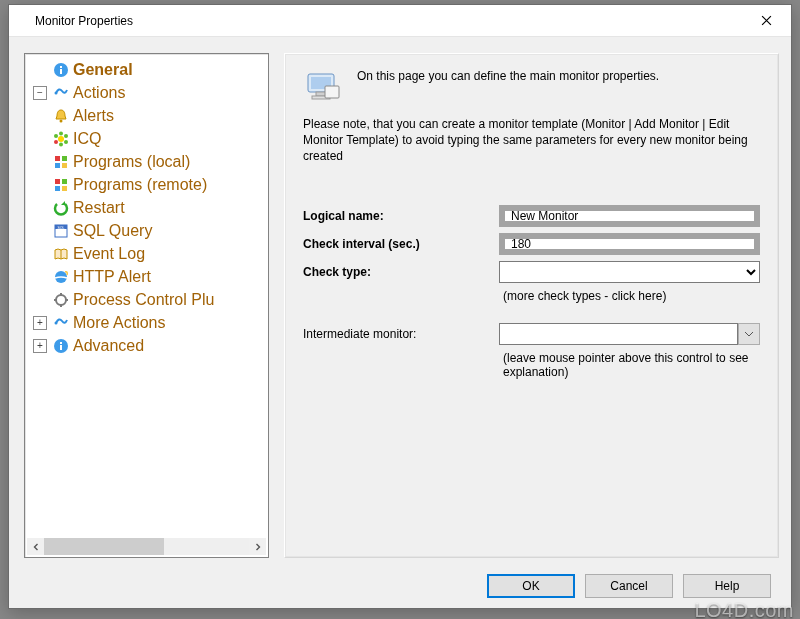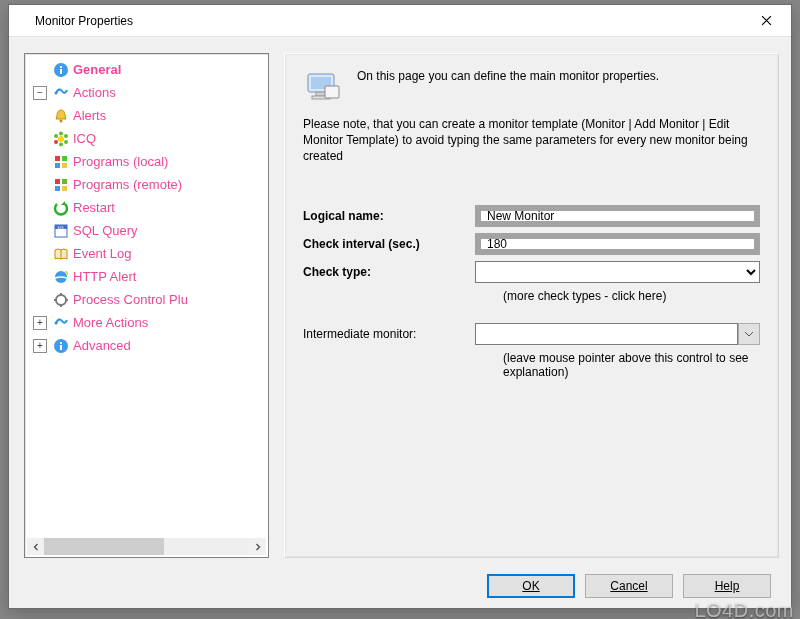--- a/index.html
+++ b/index.html
@@ -76,21 +76,21 @@
   cursor: pointer;
   flex-shrink: 0;
 }
 .twisty-spacer { width: 18px; height: 14px; flex-shrink: 0; }
 .indent0 { padding-left: 6px; }
 .indent1 { padding-left: 6px; }
 .tree-icon {
   width: 16px; height: 16px; margin: 0 4px 0 2px; flex-shrink: 0;
   display: inline-block;
 }
-.tree-label { font-size: 13px; color: #ec4899; }
+.tree-label { font-size: 16px; color: #a16207; }
 .tree-label.bold { font-weight: 700; }
 .hscroll {
   position: absolute;
   left: 2px; right: 2px; bottom: 2px; height: 17px;
   background: #f0f0f0;
   display: flex; align-items: center;
 }
 .hscroll .sbtn {
   width: 17px; height: 17px;
   background: #f0f0f0;
@@ -128,21 +128,21 @@
 .header-text {
   font-size: 12px; line-height: 1.35;
 }
 .note {
   font-size: 12px; line-height: 1.35; margin: 8px 0 40px 0;
 }
 .form-row {
   display: flex; align-items: center; margin: 6px 0;
 }
 .form-label {
-  width: 172px; font-size: 12px;
+  width: 196px; font-size: 12px;
 }
 .form-label.bold { font-weight: 700; }
 .form-input {
   flex: 1; height: 22px; font-size: 12px;
   border: 6px solid #a3a3a3; background: #fff;
   padding: 0 6px;
 }
 .form-select {
   flex: 1; height: 22px; font-size: 12px;
   border: 1px solid #7a7a7a; background: #fff;
@@ -167,21 +167,20 @@
   position: absolute;
   right: 20px; bottom: 10px;
   display: flex; gap: 10px;
 }
 .btn {
   width: 88px; height: 24px;
   background: #e1e1e1;
   border: 1px solid #adadad;
   font-size: 12px;
   cursor: pointer;
-  text-decoration: underline;
 }
 .btn.default {
   border: 2px solid #0078d7;
   background: #e1e1e1;
 }
 .watermark {
   position: absolute;
   right: 6px; bottom: -3px;
   font-size: 20px; font-weight: 300;
   color: rgba(255,255,255,.55);

